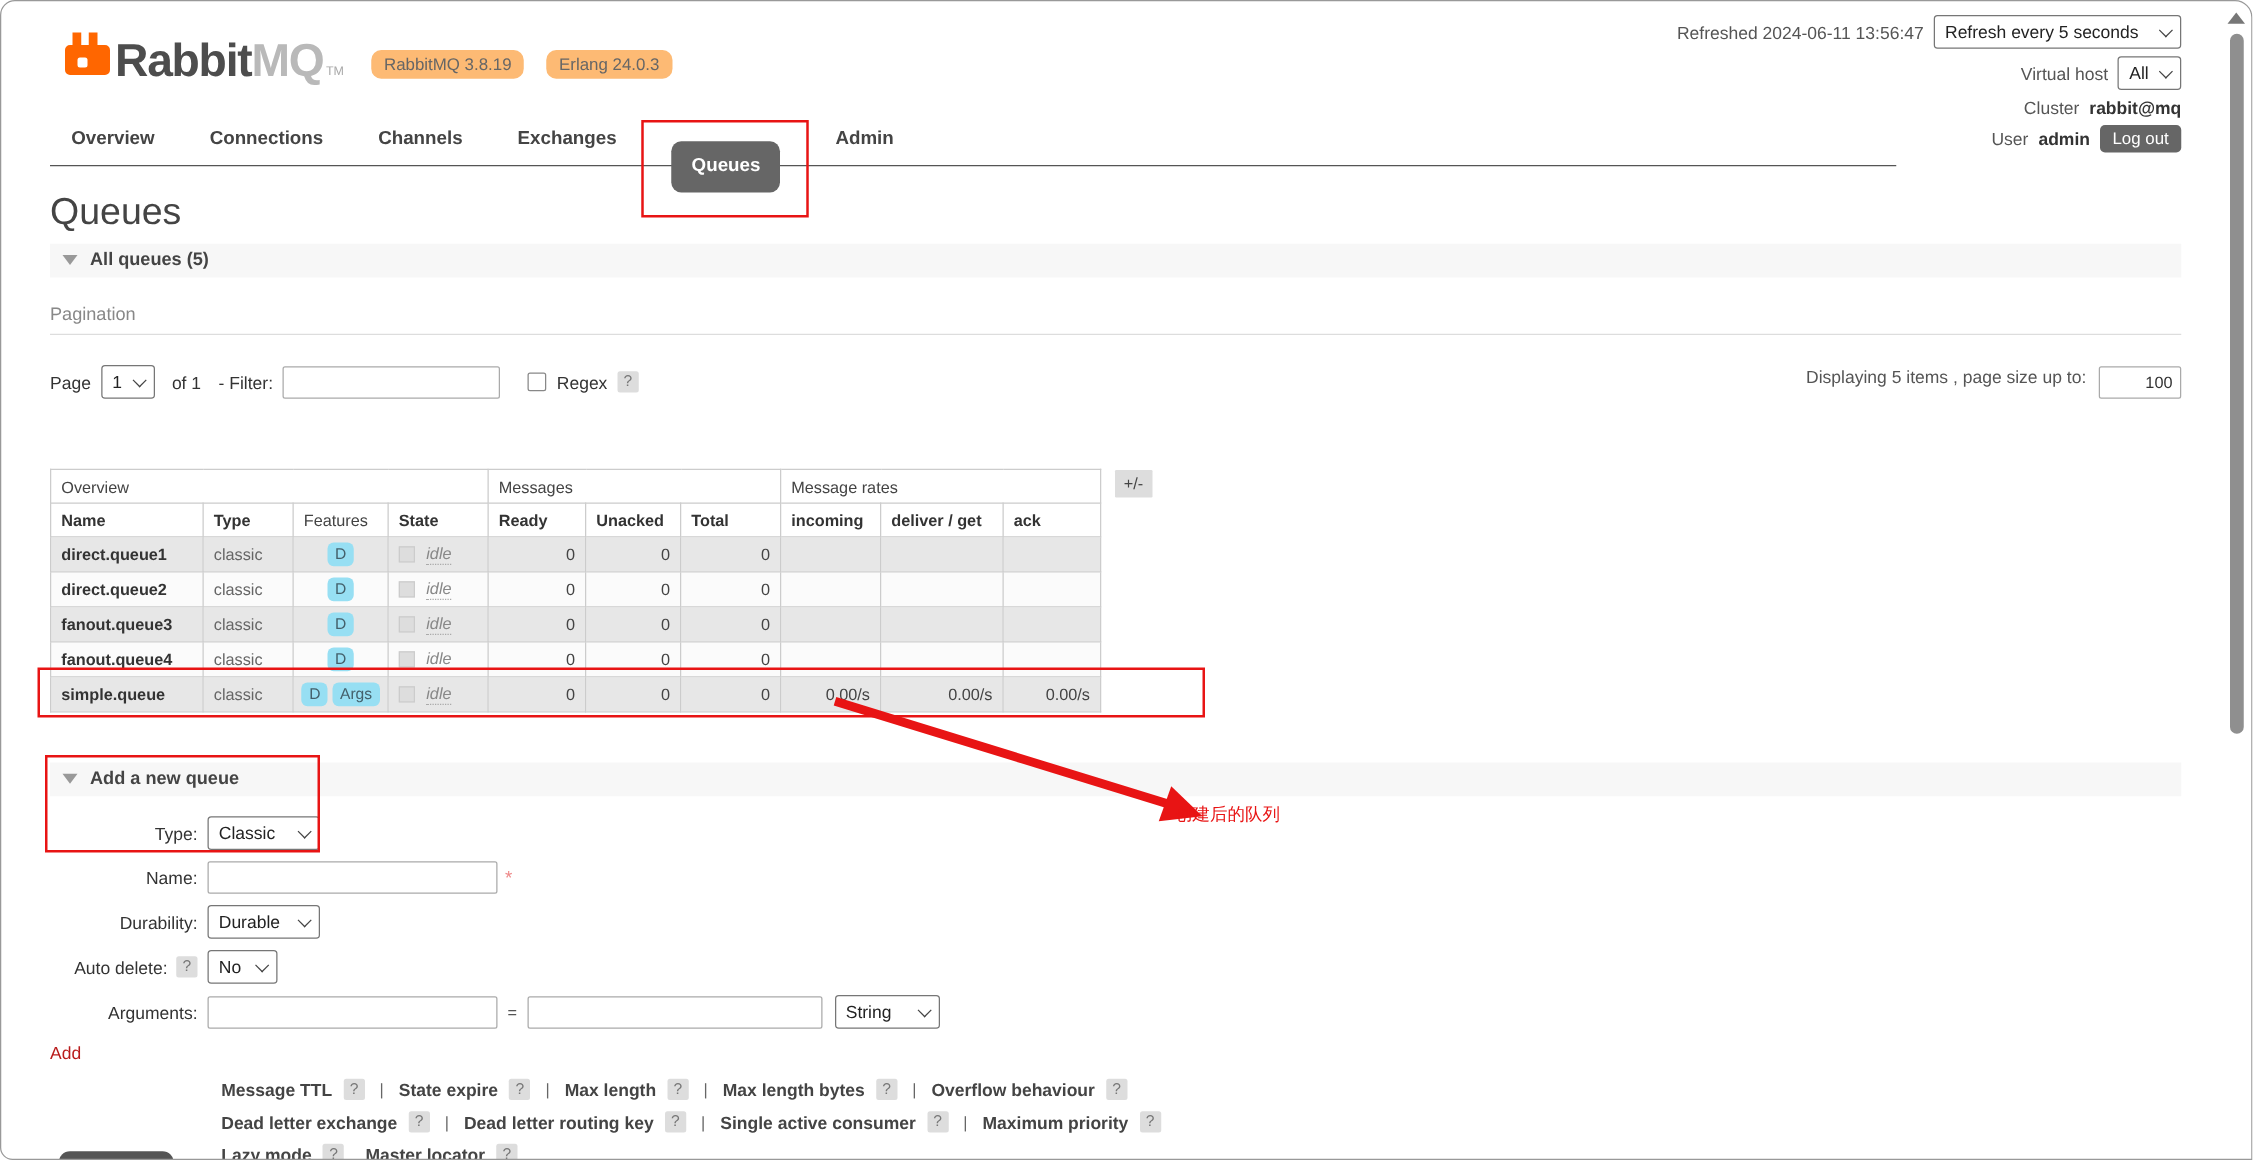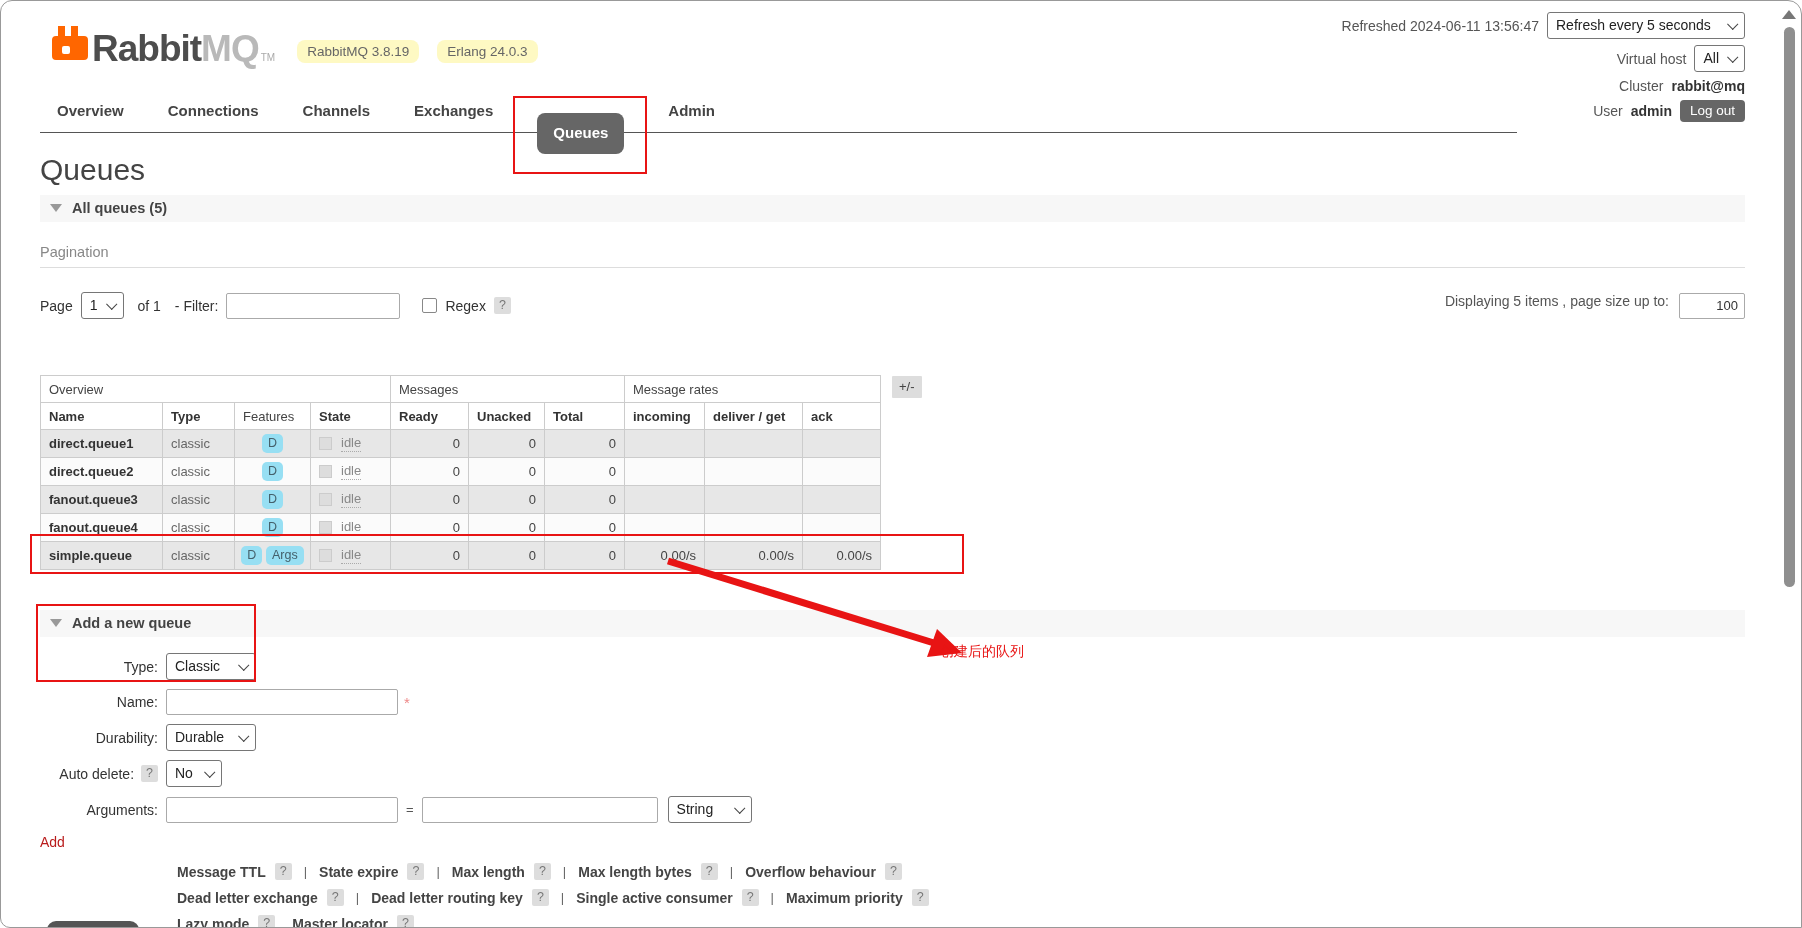--- a/index.html
+++ b/index.html
@@ -12,21 +12,21 @@
 
   
   .topbar{position:relative;height:72px;}
   .logo-row{position:absolute;left:8px;top:14px;display:flex;align-items:flex-end;justify-content:space-between;}
   .logo{display:flex;align-items:flex-end;cursor:pointer;}
   .logo svg{margin-right:4px;}
   .brand-dark{font-size:37px;font-weight:bold;color:#4d4d4d;letter-spacing:-1px;line-height:0.9;}
   .brand-light{font-size:37px;font-weight:bold;color:#b9b9b9;letter-spacing:-1px;line-height:0.9;}
   .brand-tm{font-size:10px;color:#aaa;margin:0 0 2px 2px;}
   .badges{display:flex;gap:18px;margin-left:22px;margin-bottom:2px;}
-  .badge{background:#fef9c3;color:#666;padding:4px 10px;border-radius:8px;font-size:13.5px;}
+  .badge{background:#fdba74;color:#666;padding:4px 10px;border-radius:8px;font-size:13.5px;}
   .header-right{position:absolute;right:0;top:2px;text-align:right;z-index:5;}
   .hr-line{display:flex;justify-content:flex-end;align-items:center;gap:8px;margin-bottom:6px;font-size:14px;color:#555;}
   .hr-line b{color:#333;}
   .logout-btn{background:#666;color:#fff;padding:3px 10px 4px;border-radius:4px;font-size:13.5px;cursor:pointer;}
 
   
   .selectbox{display:inline-flex;align-items:center;justify-content:space-between;background:#fff;border:1px solid #767676;border-radius:3px;padding:3px 8px 4px;font-size:14px;color:#222;cursor:pointer;min-height:18px;}
   .chev{width:7px;height:7px;border-right:1.8px solid #444;border-bottom:1.8px solid #444;transform:rotate(45deg) translateY(-1px);display:inline-block;margin-left:9px;flex:none;}
 
   
@@ -63,21 +63,21 @@
   tr.head-row th.sortable{font-weight:bold;cursor:pointer;}
   tr.head-row th.plain{font-weight:normal;color:#444;}
   td.c-name{font-weight:bold;color:#333;cursor:pointer;}
   td.c-type{color:#666;}
   td.c-feat{text-align:center;}
   td.num{text-align:right;color:#444;}
   tr.data-row{height:28px;}
   tr.odd td{background:#e7e7e7;}
   tr.even td{background:#fbfbfb;}
   .feat-badge{background:var(--badge,#98dff5);color:#44606b;padding:2px 6px 3px;border-radius:5px;font-size:12.5px;display:inline-block;}
-  .state-cell{display:flex;align-items:center;gap:9px;}
+  .state-cell{display:flex;align-items:center;gap:9px;font-style:italic;}
   .state-swatch{width:11px;height:11px;background:#ddd;border:1px solid #ccc;display:inline-block;flex:none;}
   .state-text{color:#888;border-bottom:1px dotted #aaa;padding-bottom:1px;}
   .plusminus{position:absolute;left:852px;top:1px;background:#ddd;color:#444;padding:3px 7px 4px;font-size:13px;cursor:pointer;border-radius:1px;}
   .row-ann{left:-10px;top:159px;width:930px;height:36px;}
   .arrow-svg{position:absolute;left:620px;top:180px;width:330px;height:120px;pointer-events:none;z-index:4;}
   .queue-note{position:absolute;left:900px;top:268px;color:var(--ann,#e11);font-size:14px;z-index:4;}
 
   
   .addq-zone{margin-top:40px;position:relative;}
   .addq-ann{left:-4px;top:-6px;width:216px;height:74px;}

